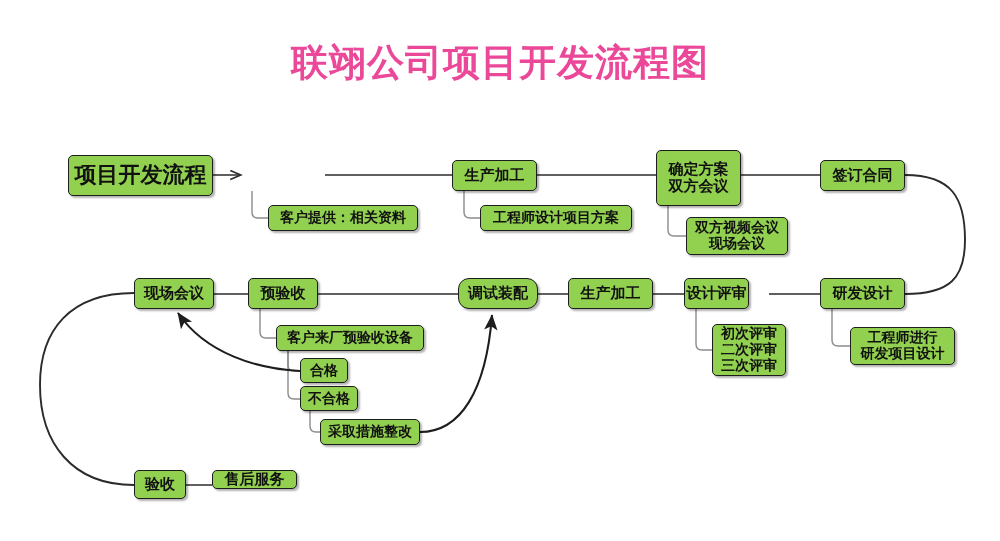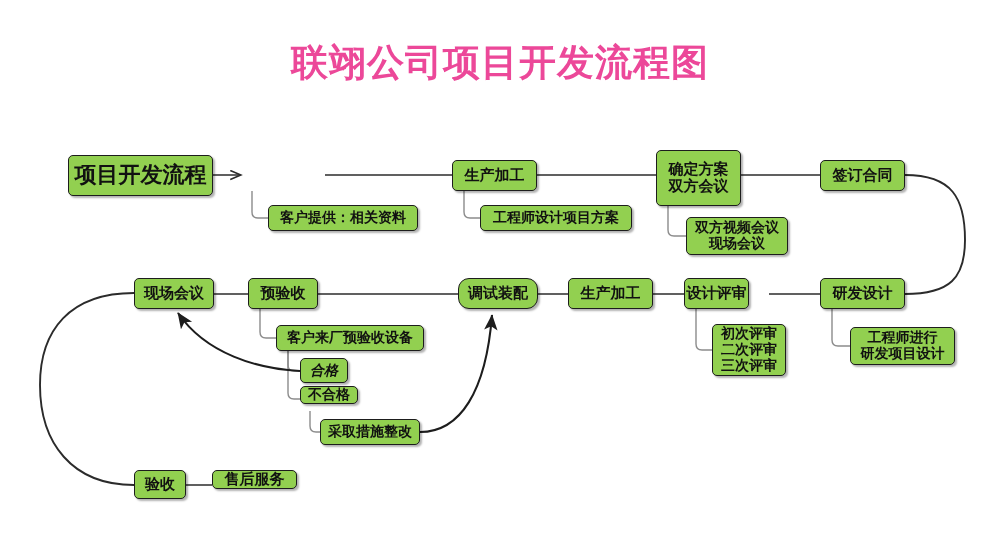--- a/index.html
+++ b/index.html
@@ -137,23 +137,23 @@
 三次评审</div>
 
   <div class="node n-main" style="left:568px;top:278px;width:85px;height:31px;">生产加工</div>
 
   <div class="node n-main" style="left:458px;top:278px;width:80px;height:31px;border-radius:11px;">调试装配</div>
 
   <div class="node n-main" style="left:248px;top:278px;width:70px;height:31px;">预验收</div>
 
   <div class="node n-sub" style="left:276px;top:325px;width:148px;height:26px;">客户来厂预验收设备</div>
 
-  <div class="node n-sub" style="left:300px;top:358px;width:48px;height:25px;font-style:italic;">合格</div>
+  <div class="node n-sub" style="left:300px;top:358px;width:48px;height:25px;">合格</div>
 
-  <div class="node n-sub" style="left:300px;top:386px;width:58px;height:18px;">不合格</div>
+  <div class="node n-sub" style="left:300px;top:386px;width:58px;height:25px;">不合格</div>
 
   <div class="node n-sub" style="left:320px;top:419px;width:100px;height:26px;">采取措施整改</div>
 
   <div class="node n-main" style="left:134px;top:278px;width:80px;height:31px;">现场会议</div>
 
   <div class="node n-main" style="left:134px;top:470px;width:52px;height:29px;">验收</div>
 
   <div class="node n-main" style="left:212px;top:470px;width:85px;height:19px;">售后服务</div>
 
 </div>

